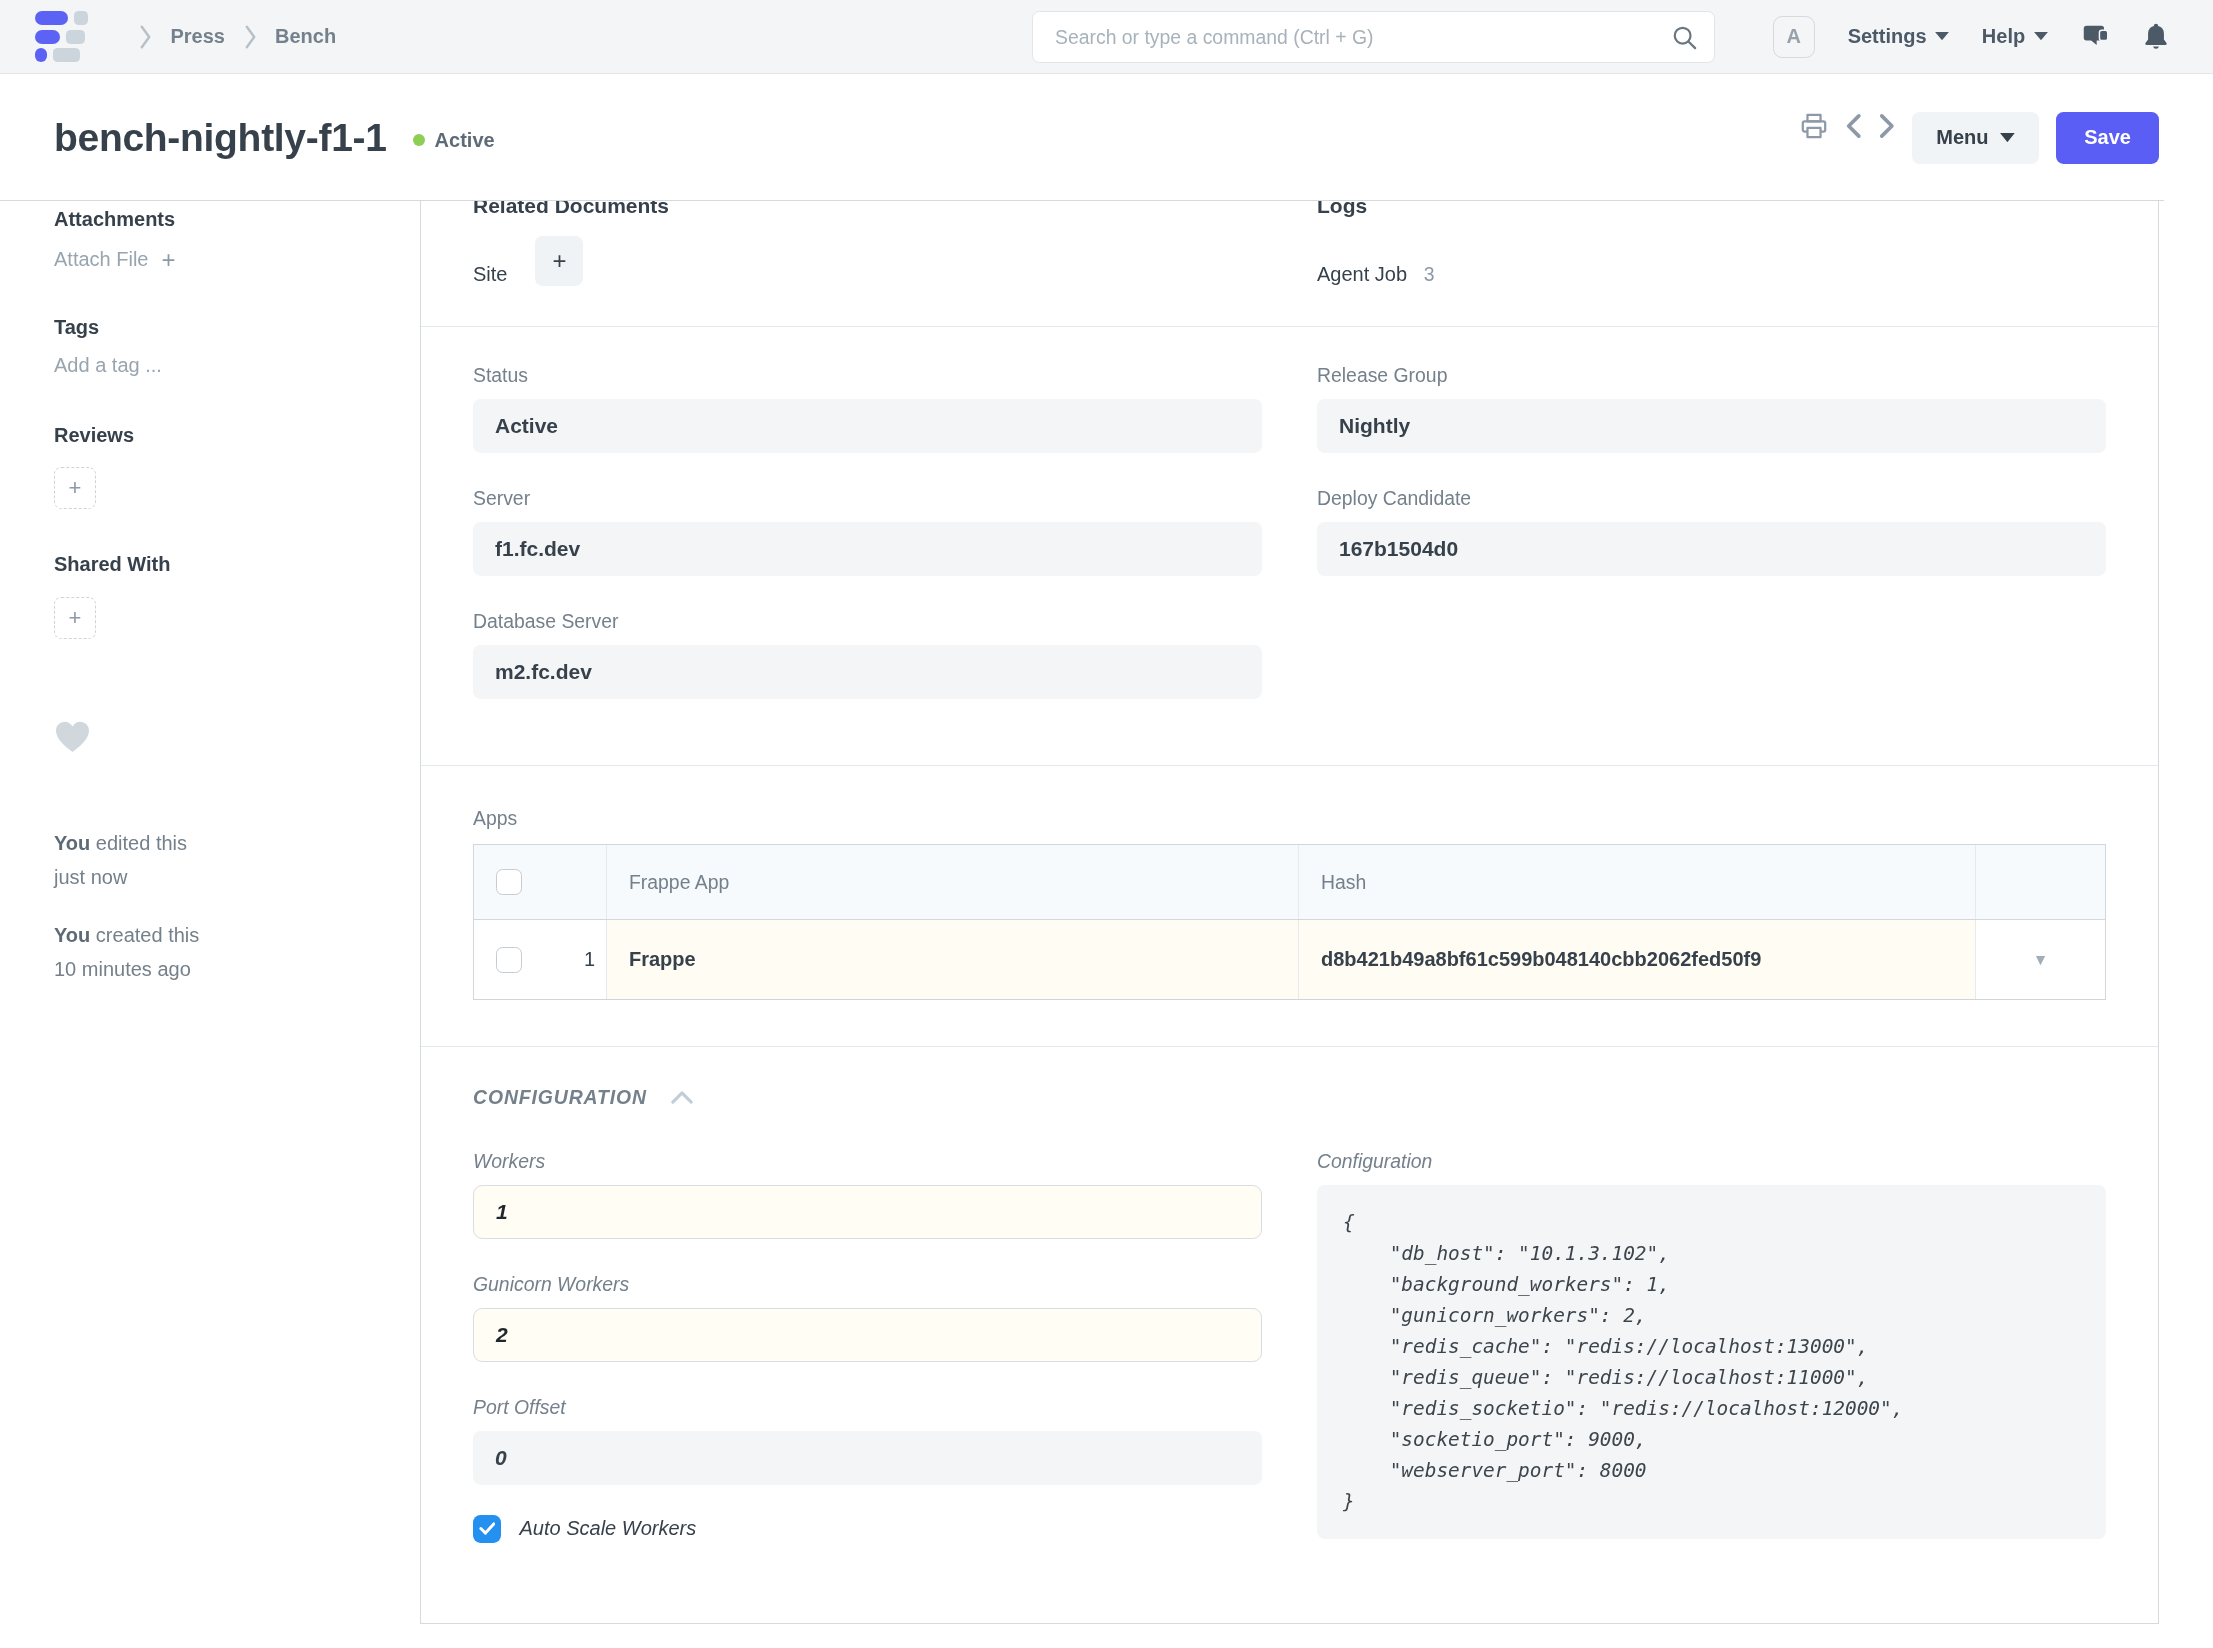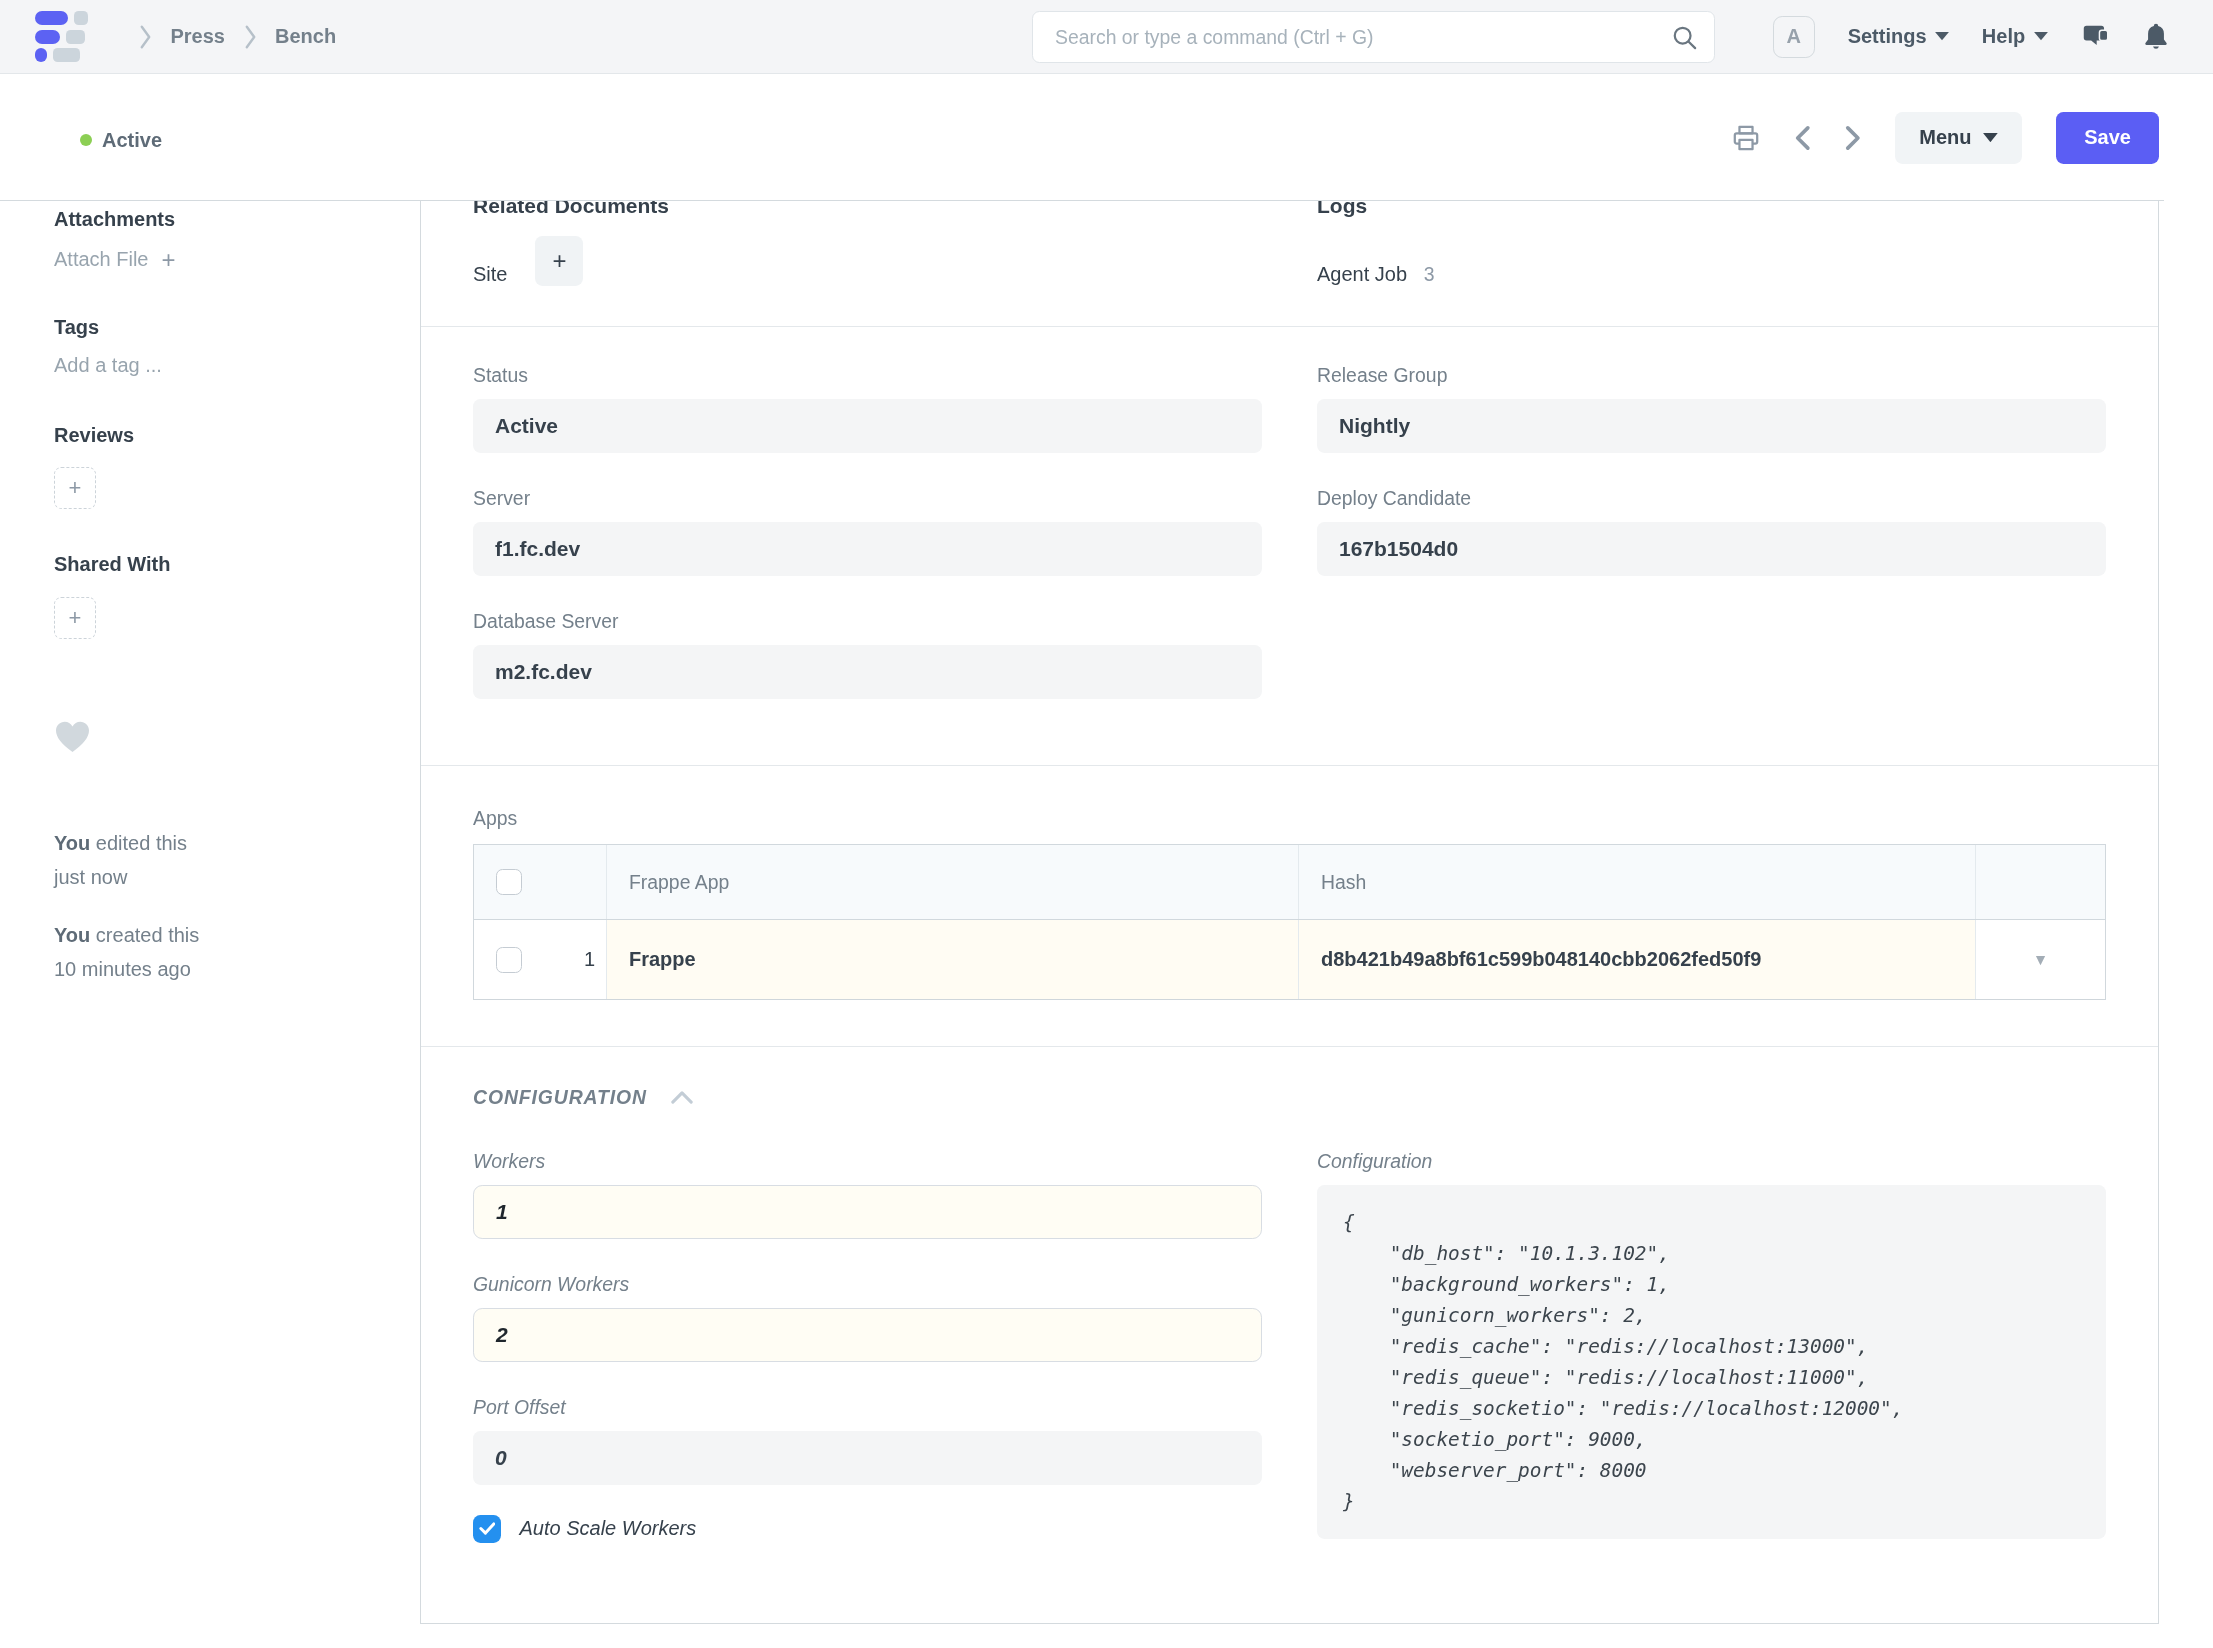--- a/index.html
+++ b/index.html
@@ -36,21 +36,21 @@
   .nav-item { display: flex; align-items: center; gap: 8.3px; font-size: 20px; font-weight: 700; color: #4c5a67; cursor: pointer; }
   .ic-btn { cursor: pointer; display: flex; }
 
   
   .page-header { position: relative; height: 127px; background: #fff; display: flex; align-items: center; padding: 0 54px; }
   .page-header::after { content: ""; position: absolute; left: 0; bottom: 0; width: 2164px; height: 0.9px; background: #d4dade; }
   .page-title { font-size: 39px; font-weight: 700; color: #36414c; letter-spacing: -0.3px; }
   .indicator { display: flex; align-items: center; margin-left: 26px; margin-top: 5.5px; }
   .dot { width: 12px; height: 12px; border-radius: 50%; background: #8ccf54; margin-right: 10px; }
   .ind-label { font-size: 20px; font-weight: 600; color: #5e6b77; }
-  .header-actions { margin-left: auto; display: flex; align-items: center; gap: 34px; }
+  .header-actions { margin-left: auto; display: flex; gap: 17px; }
   .btn { height: 52px; border: none; border-radius: 7.4px; font-size: 20px; font-weight: 600; font-family: "Liberation Sans", sans-serif; cursor: pointer; display: flex; align-items: center; }
   .btn-default { background: #f1f4f6; color: #36414c; padding: 0 24px; gap: 12px; }
   .btn-primary { background: #5b5ef4; color: #fff; padding: 8px 28px; }
 
   
   .content { display: flex; height: 1447px; background: #fff; }
   .sidebar { width: 420px; flex: none; padding: 3.7px 37px 0 54px; }
   .sb-head { font-size: 20px; font-weight: 700; color: #36414c; line-height: 28px; }
   .sb-link { font-size: 20px; color: #98a4ae; cursor: pointer; display: flex; align-items: center; gap: 13px; }
   .sb-plus { font-size: 24px; color: #8d99a6; }
@@ -175,20 +175,21 @@
     <span class="ic-btn">
       <svg width="26" height="29.5" viewBox="0 0 28 32">
           <path d="M14 2 a2.4 2.4 0 0 1 2.4 2.4 a8.6 8.6 0 0 1 6.2 8.3 v6.2 l2.8 3.8 a1.4 1.4 0 0 1 -1.1 2.2 h-20.6 a1.4 1.4 0 0 1 -1.1 -2.2 l2.8 -3.8 v-6.2 a8.6 8.6 0 0 1 6.2 -8.3 a2.4 2.4 0 0 1 2.4 -2.4 z" fill="#4c5a67"></path>
           <path d="M10.8 26.5 a3.3 3.3 0 0 0 6.4 0 z" fill="#4c5a67"></path>
         </svg>
     </span>
   </div>
 </header>
 
 <div class="page-header">
+  <h1 class="page-title">bench-nightly-f1-1</h1>
   <span class="indicator">
     <span class="dot"></span>
     <span class="ind-label">Active</span>
   </span>
   <div class="header-actions">
     <span class="ic-btn">
       <svg width="28" height="28" viewBox="0 0 30 30" fill="none" stroke="#8d99a6" stroke-width="2.4" stroke-linejoin="round">
           <rect x="8" y="3" width="14" height="7"></rect>
           <rect x="3" y="10" width="24" height="11" rx="2"></rect>
           <rect x="8" y="17" width="14" height="10" fill="#fff"></rect>

